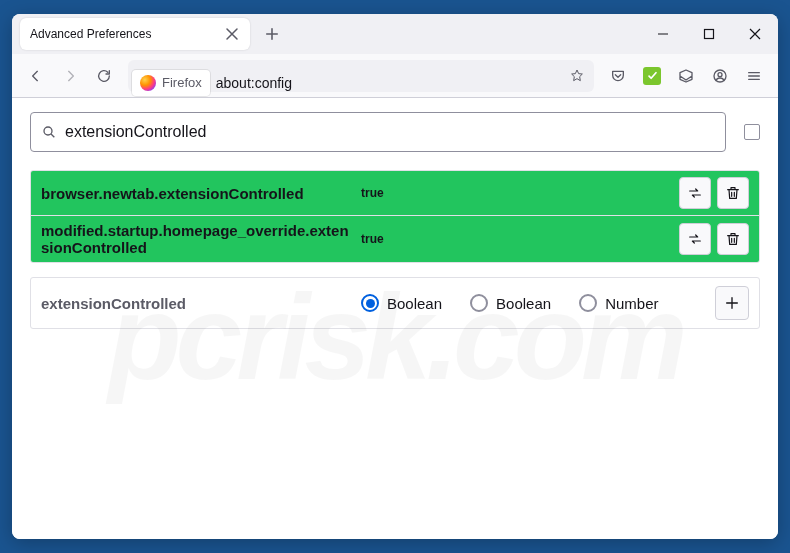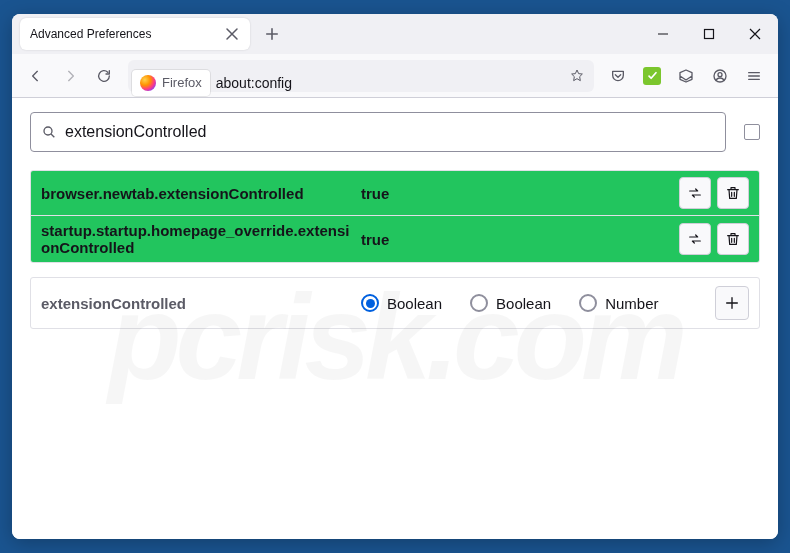--- a/index.html
+++ b/index.html
@@ -106,21 +106,21 @@
   .checkbox { width:16px;height:16px; border:1.5px solid #8f8f9d; border-radius:2px;}
   
   .pref-table { border:1px solid #e0e0e6; border-radius:3px; overflow:hidden;}
   .pref-row {
     display:flex; align-items:center; min-height:44px;
     border-bottom:1px solid #e0e0e6; padding: 6px 10px;
   }
   .pref-row:last-child{border-bottom:none;}
   .pref-row.modified { background:#22c55e; font-weight:700;}
   .pref-name { font-size:15px; color:#15141a; width:320px; word-break:break-word; padding-right:8px;}
-  .pref-value { font-size:15px; color:#15141a; flex:1;}
+  .pref-value { font-size:12px; color:#15141a; flex:1;}
   .pref-actions { display:flex; gap:6px;}
   .action-btn {
     width:32px;height:32px; border:1px solid #cfcfd8; border-radius:4px;
     display:flex;align-items:center;justify-content:center; background:#f9f9fb; cursor:pointer;
   }
   .action-btn svg{width:16px;height:16px;stroke:#15141a;stroke-width:1.8;fill:none;stroke-linecap:round;stroke-linejoin:round;}
   
   .add-row {
     display:flex; align-items:center; border:1px solid #e0e0e6; border-radius:3px;
     margin-top:14px; padding:8px 10px; min-height:50px;
@@ -274,21 +274,21 @@
               </svg>
           </div>
           <div class="action-btn">
             <svg viewBox="0 0 24 24">
                 <path d="M4 7h16M9 7V4h6v3M6 7l1 13h10l1-13M10 11v6M14 11v6"></path>
               </svg>
           </div>
         </div>
       </div>
       <div class="pref-row modified">
-        <div class="pref-name">startup.startup.homepage_override.extensionControlled</div>
+        <div class="pref-name">modified.startup.homepage_override.extensionControlled</div>
         <div class="pref-value">true</div>
         <div class="pref-actions">
           <div class="action-btn">
             <svg viewBox="0 0 24 24">
                 <path d="M4 9h12l-3-3M20 15H8l3 3"></path>
               </svg>
           </div>
           <div class="action-btn">
             <svg viewBox="0 0 24 24">
                 <path d="M4 7h16M9 7V4h6v3M6 7l1 13h10l1-13M10 11v6M14 11v6"></path>

